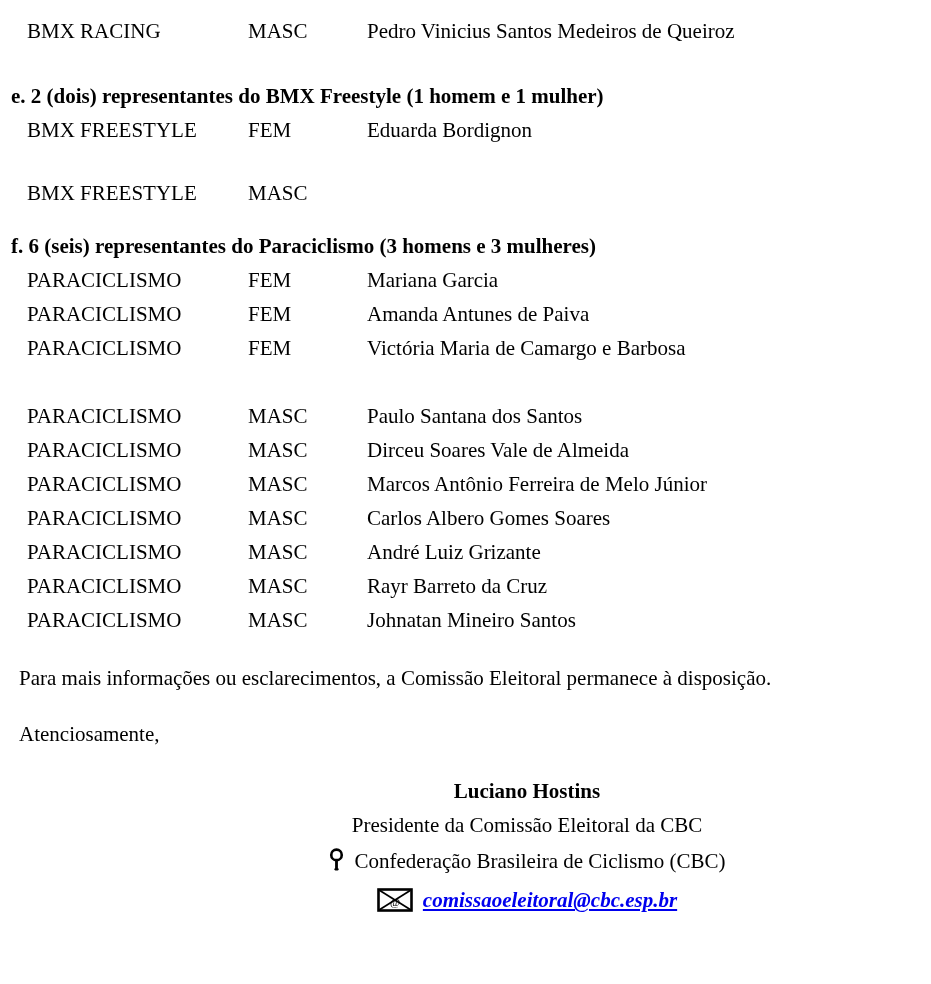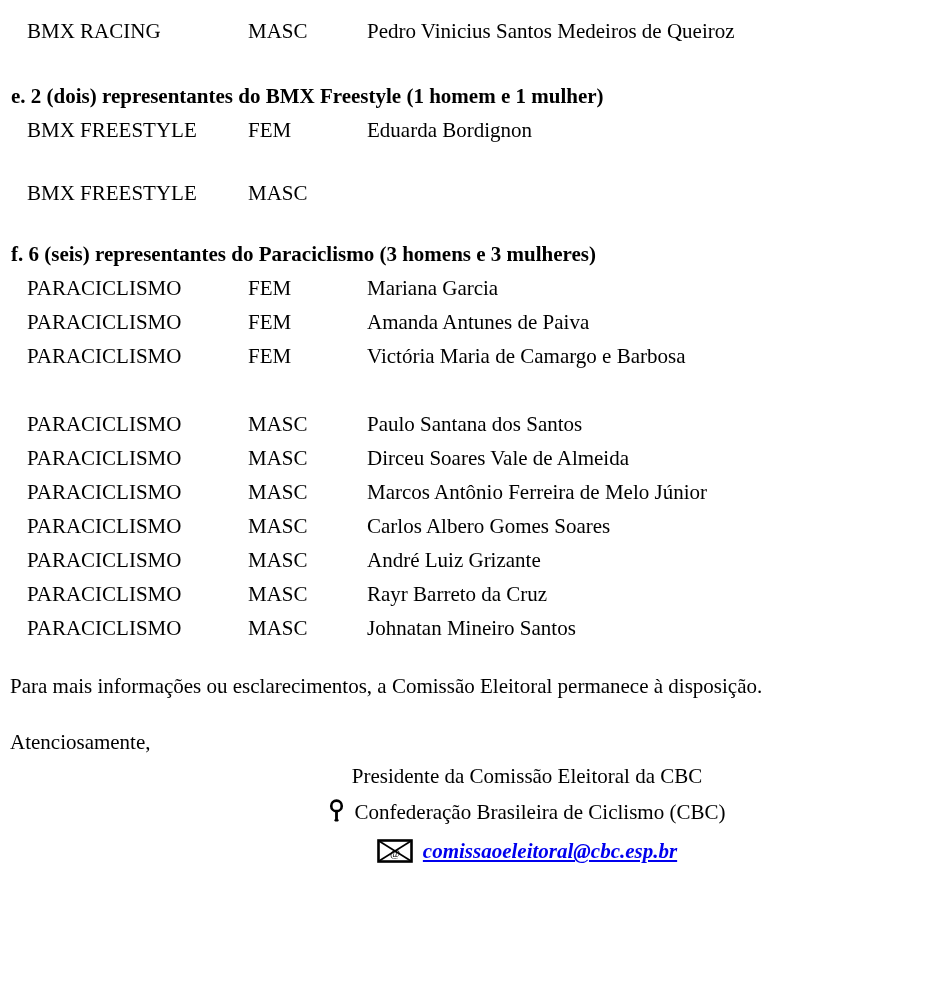--- a/index.html
+++ b/index.html
@@ -11,24 +11,24 @@
     font-size:21px;
   }
   .doc { padding-top:14px; }
   .line { height:34px; line-height:34px; white-space:nowrap; }
   .row {
     display:grid;
     grid-template-columns:221px 119px auto;
     padding-left:27px;
   }
   .heading { font-weight:bold; padding-left:11px; }
-  .para { padding-left:10px; }
+  .para { padding-left:19px; }
   .mt31 { margin-top:31px; }
   .mt29 { margin-top:29px; }
-  .mt27 { margin-top:27px; }
+  .mt27 { margin-top:19px; }
   .mt34 { margin-top:34px; }
   .mt24 { margin-top:24px; }
   .mt23 { margin-top:23px; }
   .mt22 { margin-top:22px; }
   .mt17 { margin-top:2px; }
   .mt5  { margin-top:5px; }
   .sig { margin-left:123px; text-align:center; }
   .sig-name { font-weight:bold; }
   .icon-pin { vertical-align:-6px; margin-right:11px; }
   .icon-envelope { vertical-align:-5px; margin-right:10px; }
@@ -116,20 +116,21 @@
     <span>PARACICLISMO</span>
     <span>MASC</span>
     <span>Johnatan Mineiro Santos</span>
   </div>
 
   <div class="line para mt24">Para mais informações ou esclarecimentos, a Comissão Eleitoral permanece à disposição.</div>
 
   <div class="line para mt22">Atenciosamente,</div>
 
   <div class="sig">
+    <div class="line sig-name mt23">Luciano Hostins</div>
     <div class="line">Presidente da Comissão Eleitoral da CBC</div>
 
     <div class="line mt17">
       <svg class="icon-pin" width="15" height="27" viewBox="0 0 16 28">
         <circle cx="8" cy="8" r="5.6" fill="#ffffff" stroke="#000000" stroke-width="2.8"></circle>
         <rect x="6.5" y="13.6" width="3" height="9.6" fill="#000000"></rect>
         <rect x="5.6" y="22.2" width="4.8" height="2.4" rx="1.2" fill="#000000"></rect>
       </svg><span>Confederação Brasileira de Ciclismo (CBC)</span>
     </div>
 

